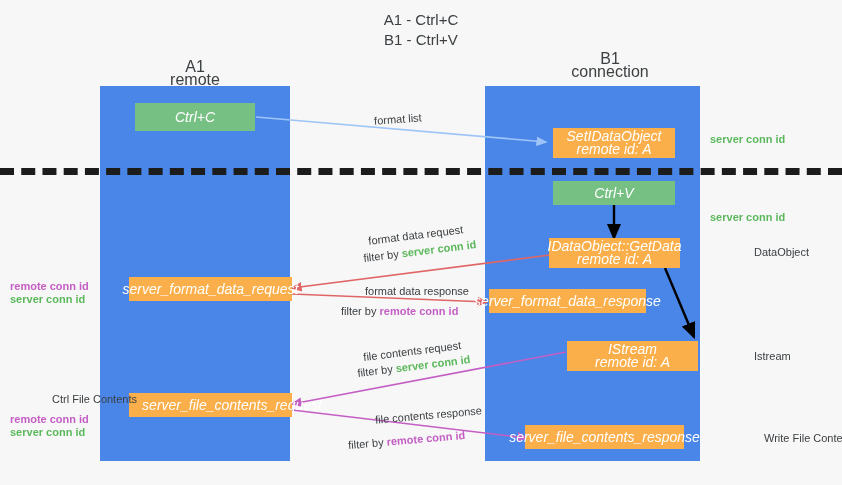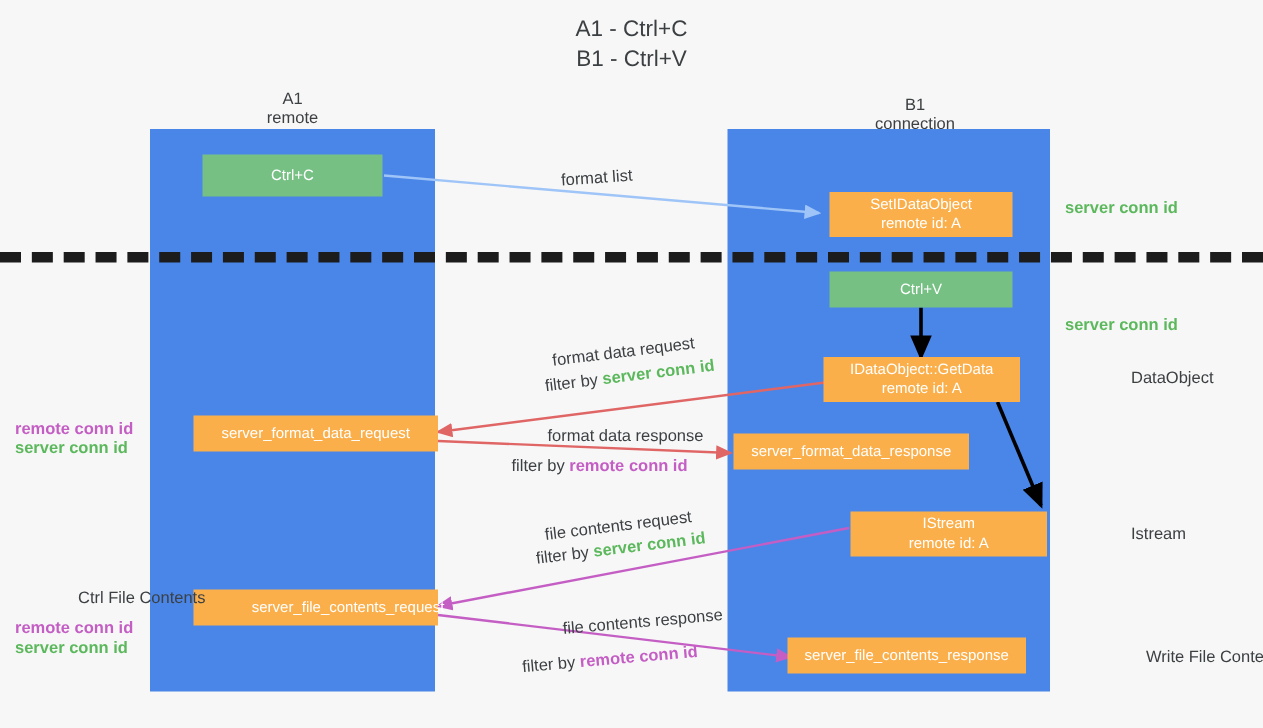--- a/index.html
+++ b/index.html
@@ -16,35 +16,35 @@
 
   
   .title{
     left:0;top:10px;width:842px;
     text-align:center;
     font-size:15px;line-height:20px;color:#3c4043;
   }
 
   
   .lane-head{
-    text-align:center;font-size:11px;line-height:13px;color:#3c4043;
+    text-align:center;font-size:16px;line-height:13px;color:#3c4043;
   }
   .lane-head .l1{display:block;}
   .lane-head .l2{display:block;}
 
   
   .lane{background:#4a86e8;}
 
   
   .box{
     box-sizing:border-box;
     display:flex;flex-direction:column;
     align-items:center;justify-content:center;
     text-align:center;color:#ffffff;
-    font-size:10px;line-height:13px;
+    font-size:14px;line-height:13px;font-style:italic;
   }
   .box.green{background:#76c084;}
   .box.orange{background:#fbaf4b;}
   .box .ln{display:block;white-space:nowrap;}
 
   
   .dashed{
     border-top:7px dashed #1c1c1c;
     width:842px;left:0;top:168px;
   }
@@ -69,21 +69,21 @@
 
   <div class="abs title">
     <div>A1 - Ctrl+C</div>
     <div>B1 - Ctrl+V</div>
   </div>
 
   <div class="abs lane-head" style="left:115px;top:60px;width:160px;">
     <span class="l1">A1</span>
     <span class="l2">remote</span>
   </div>
-  <div class="abs lane-head" style="left:530px;top:64px;width:160px;">
+  <div class="abs lane-head" style="left:530px;top:52px;width:160px;">
     <span class="l1">B1</span>
     <span class="l2">connection</span>
   </div>
 
   <div class="abs lane" style="left:100px;top:86px;width:190px;height:375px;"></div>
   <div class="abs lane" style="left:485px;top:86px;width:215px;height:375px;"></div>
 
   <svg class="overlay">
     <defs>
       <marker id="ah-blue" markerWidth="7" markerHeight="7" refX="6" refY="3" orient="auto">

